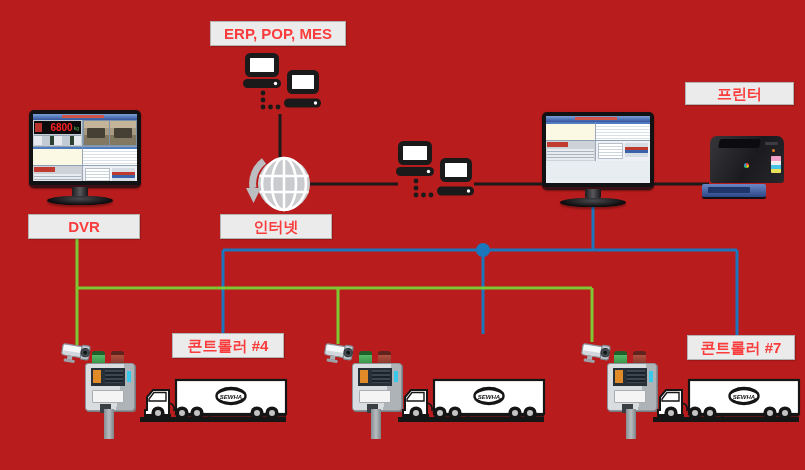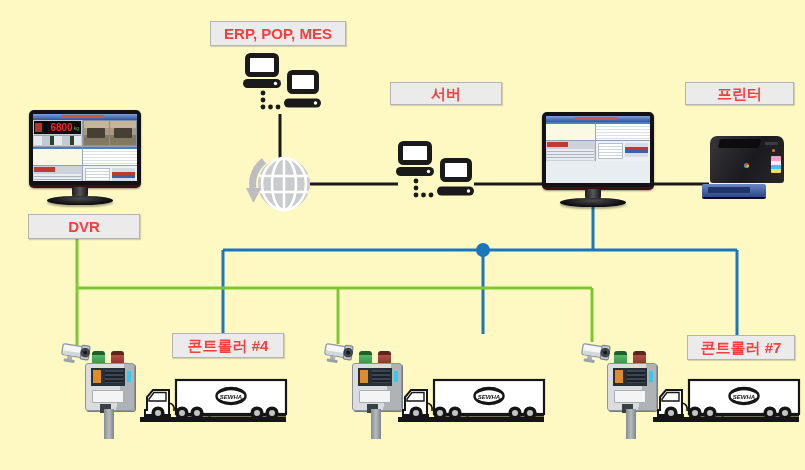--- a/index.html
+++ b/index.html
@@ -1,17 +1,17 @@
 <!DOCTYPE html>
 <html style="--blue-line: #1c76bc; --green-line: #7dc832; --black-line: #1a1a1a; --label-text: #fa3c3c; --label-bg: #ebebeb; --label-border: #b3b3b3;"><head>
 <meta charset="utf-8">
 <style>
   html,body { margin:0; padding:0; background:#fff; }
   #canvas {
-    position:relative; width:805px; height:470px; background:#fef9c3;
+    position:relative; width:805px; height:470px; background:#b91c1c;
     font-family:"Liberation Sans","DejaVu Sans",sans-serif; overflow:hidden;
   }
   
   #wires { position:absolute; left:0; top:0; z-index:1; }
 
   
   .tag {
     position:absolute; z-index:3; display:flex; align-items:center; justify-content:center;
     background:var(--label-bg,#ebebeb); border:1px solid var(--label-border,#b3b3b3);
     box-shadow:1px 1px 1px rgba(0,0,0,.15);
@@ -124,23 +124,23 @@
     <polyline points="737,250 737,336" fill="none" stroke-width="3" style="stroke:var(--blue-line,#1c76bc)"></polyline>
     <circle cx="483" cy="250" r="7" style="fill:var(--blue-line,#1c76bc)"></circle>
 
     <polyline points="77,237 77,345" fill="none" stroke-width="3" style="stroke:var(--green-line,#7dc832)"></polyline>
     <polyline points="77,288 592,288" fill="none" stroke-width="3" style="stroke:var(--green-line,#7dc832)"></polyline>
     <polyline points="338,288 338,344" fill="none" stroke-width="3" style="stroke:var(--green-line,#7dc832)"></polyline>
     <polyline points="592,288 592,342" fill="none" stroke-width="3" style="stroke:var(--green-line,#7dc832)"></polyline>
   </svg>
 
   <div class="tag" style="left:210px;top:21px;width:134px;height:23px;">ERP, POP, MES</div>
-  <div class="tag" style="left:390px;top:82px;width:110px;height:21px;">서버</div>
   <div class="tag" style="left:28px;top:214px;width:110px;height:23px;">DVR</div>
   <div class="tag" style="left:685px;top:82px;width:107px;height:21px;">프린터</div>
+  <div class="tag" style="left:220px;top:214px;width:110px;height:23px;">인터넷</div>
   <div class="tag" style="left:172px;top:333px;width:110px;height:23px;">콘트롤러 #4</div>
   <div class="tag" style="left:687px;top:335px;width:106px;height:23px;">콘트롤러 #7</div>
 
   <svg class="pcs" style="left:243px;top:51px;" width="78" height="64" viewBox="0 0 78 64">
     <rect x="4.5" y="4.5" width="29" height="19" rx="3" fill="#fff" stroke="#1a1a1a" stroke-width="5"></rect>
     <rect x="0" y="28" width="38" height="9" rx="4.5" fill="#1a1a1a"></rect>
     <circle cx="32.5" cy="32.5" r="1.7" fill="#fff"></circle>
     <rect x="46.5" y="21.5" width="27" height="19" rx="3" fill="#fff" stroke="#1a1a1a" stroke-width="5"></rect>
     <rect x="41" y="47.5" width="37" height="9" rx="4.5" fill="#1a1a1a"></rect>
     <circle cx="72.5" cy="52" r="1.7" fill="#fff"></circle>

